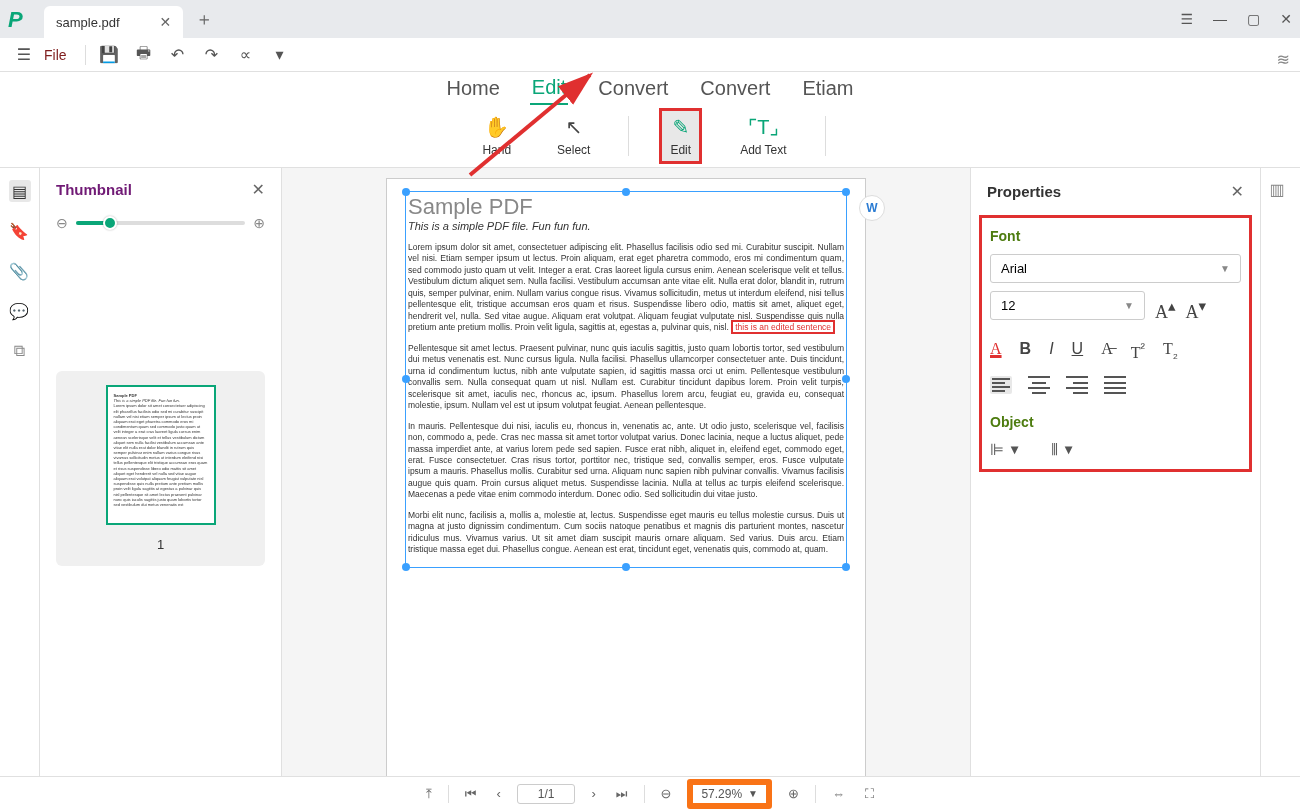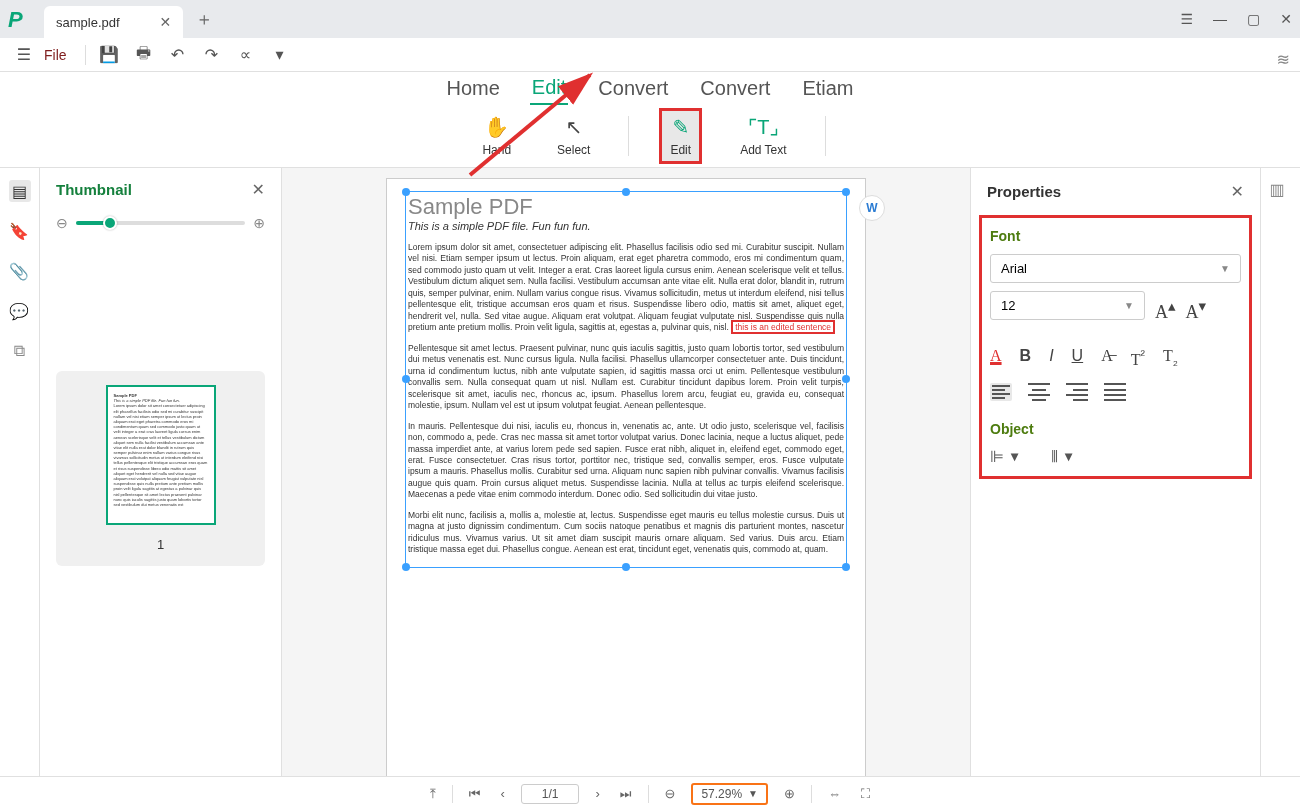--- a/index.html
+++ b/index.html
@@ -22,21 +22,21 @@
 .ribbon-item{display:flex;flex-direction:column;align-items:center;gap:4px;cursor:pointer;padding:4px 8px;font-size:12px;color:#333}
 .ribbon-item.highlighted{border:3px solid #e03030;background:#e8e8e8}
 .ribbon-icon{font-size:20px;color:#444}
 .ribbon-sep{width:1px;height:40px;background:#ddd}
 .main{display:flex;height:608px;background:#f5f5f5}
 .leftbar{width:40px;background:#fff;border-right:1px solid #e0e0e0;display:flex;flex-direction:column;align-items:center;padding-top:12px;gap:18px}
 .leftbar-icon{width:22px;height:22px;color:#888;cursor:pointer;display:flex;align-items:center;justify-content:center}
 .leftbar-icon.active{color:#333;background:#e8e8e8;border-radius:3px}
 .thumb-panel{width:242px;background:#fff;border-right:1px solid #e0e0e0;padding:12px 16px}
 .thumb-header{display:flex;justify-content:space-between;align-items:center;margin-bottom:16px}
-.thumb-title{font-size:15px;font-weight:600;color:#15803d}
+.thumb-title{font-size:15px;font-weight:600;color:#701a75}
 .thumb-close{color:#666;cursor:pointer}
 .zoom-row{display:flex;align-items:center;gap:8px;margin-bottom:20px}
 .zoom-btn{color:#888;cursor:pointer;font-size:14px}
 .slider{flex:1;height:4px;background:#ddd;border-radius:2px;position:relative}
 .slider-fill{position:absolute;left:0;width:20%;height:100%;background:#0aa678;border-radius:2px}
 .slider-handle{position:absolute;left:20%;top:50%;transform:translate(-50%,-50%);width:14px;height:14px;border-radius:50%;background:#0aa678;border:2px solid #fff;box-shadow:0 0 2px rgba(0,0,0,.3)}
 .thumb-container{background:#f0f0f0;border-radius:6px;padding:14px;margin-top:140px}
 .thumb-page{background:#fff;border:2px solid #0aa678;width:110px;height:140px;margin:0 auto 12px;padding:6px;font-size:4px;line-height:1.3;color:#333;overflow:hidden}
 .thumb-num{text-align:center;font-size:13px;color:#333}
 .canvas{flex:1;display:flex;justify-content:center;padding:10px 0;overflow:hidden;position:relative}
@@ -55,37 +55,37 @@
 .arrow{position:absolute;top:70px;left:460px;width:140px;height:110px;pointer-events:none;z-index:10}
 .rightrail{width:40px;background:#fff;border-left:1px solid #e0e0e0;display:flex;flex-direction:column;align-items:center;padding-top:12px}
 .rightrail-icon{width:22px;height:22px;color:#888;cursor:pointer}
 .props{width:290px;background:#fff;border-left:1px solid #e0e0e0;padding:14px 16px}
 .props-header{display:flex;justify-content:space-between;align-items:center;margin-bottom:14px}
 .props-title{font-size:15px;font-weight:600;color:#333}
 .props-box{border:3px solid #e03030;padding:10px 8px;margin-left:-8px;margin-right:-8px}
 .section-label{font-size:14px;font-weight:600;color:#4d7c0f;margin-bottom:10px}
 .dd{border:1px solid #ccc;border-radius:3px;padding:6px 10px;font-size:13px;display:flex;justify-content:space-between;align-items:center;margin-bottom:8px;cursor:pointer}
 .dd-arrow{color:#888;font-size:10px}
-.row{display:flex;gap:10px;align-items:center;margin-bottom:19px}
+.row{display:flex;gap:10px;align-items:center;margin-bottom:12px}
 .size-dd{width:155px}
 .font-ctrl{font-size:18px;color:#444;cursor:pointer;font-family:serif}
 .font-btn-row{display:flex;gap:18px;margin-bottom:14px;font-size:16px;color:#444}
 .font-btn-row span{cursor:pointer;font-family:serif}
 .underline-a{color:#e03030;text-decoration:underline;text-decoration-color:#e03030;text-decoration-thickness:3px;text-underline-offset:1px}
 .align-row{display:flex;gap:16px;margin-bottom:20px}
 .align-btn{width:22px;height:18px;cursor:pointer;display:flex;flex-direction:column;justify-content:space-between}
 .align-btn span{height:2px;background:#555}
 .align-btn.active{background:#e8e8e8;padding:2px;border-radius:2px}
 .obj-row{display:flex;gap:30px;margin-top:10px}
 .obj-btn{display:flex;align-items:center;gap:4px;cursor:pointer;font-size:16px;color:#555}
 .statusbar{height:34px;background:#fff;border-top:1px solid #e0e0e0;display:flex;align-items:center;justify-content:center;gap:12px;font-size:13px;color:#555}
 .sb-icon{cursor:pointer;color:#666;padding:0 4px}
 .sb-sep{width:1px;height:18px;background:#ddd}
 .page-input{border:1px solid #ccc;border-radius:3px;padding:2px 20px;font-size:12px}
-.zoom-input{border:2px solid #f97316;border-radius:3px;padding:2px 8px;font-size:12px;display:flex;align-items:center;gap:6px}
+.zoom-input{border:6px solid #f97316;border-radius:3px;padding:2px 8px;font-size:12px;display:flex;align-items:center;gap:6px}
 .collapse-icon{position:absolute;top:50px;right:10px;color:#888;cursor:pointer}
 </style>
 </head>
 <body>
 
 <div class="titlebar">
   <div class="app-logo">P</div>
   <div class="tab">
     <span>sample.pdf</span>
     <span class="tab-close">✕</span>

